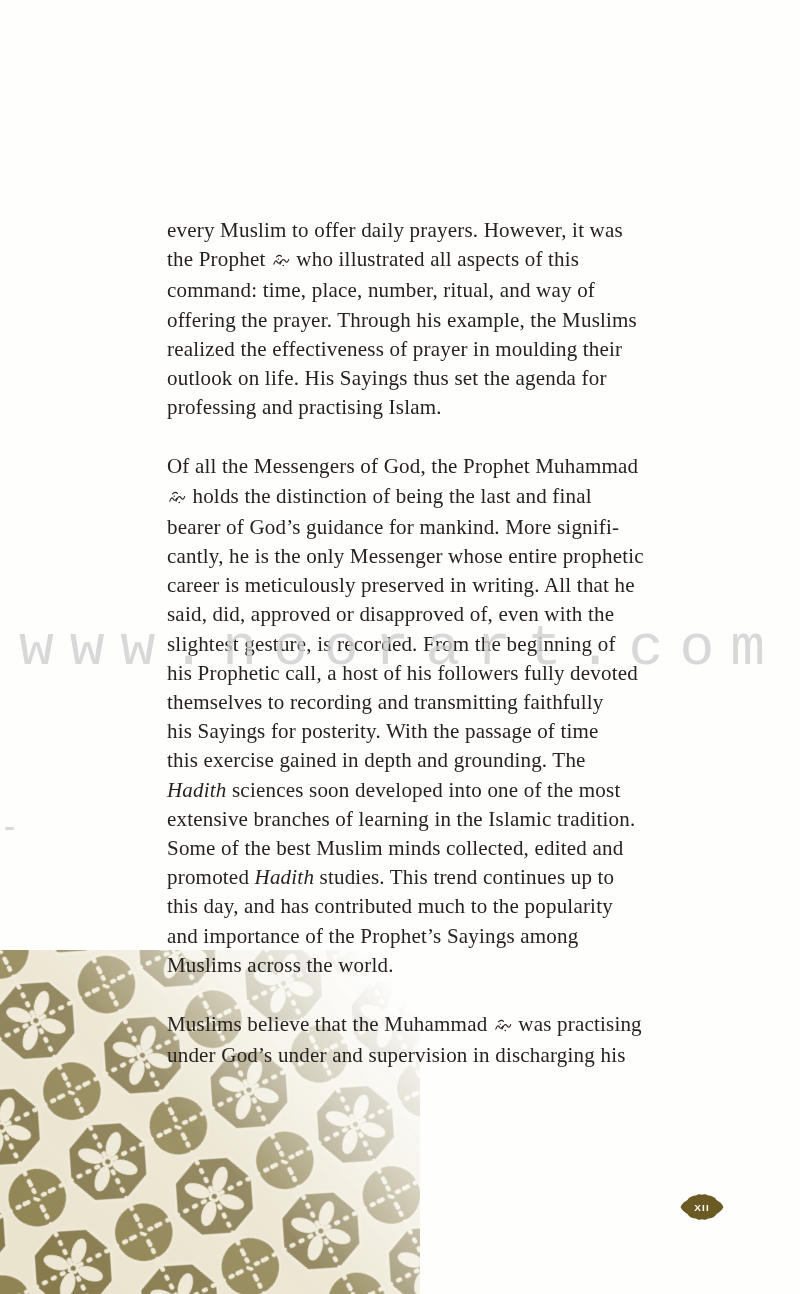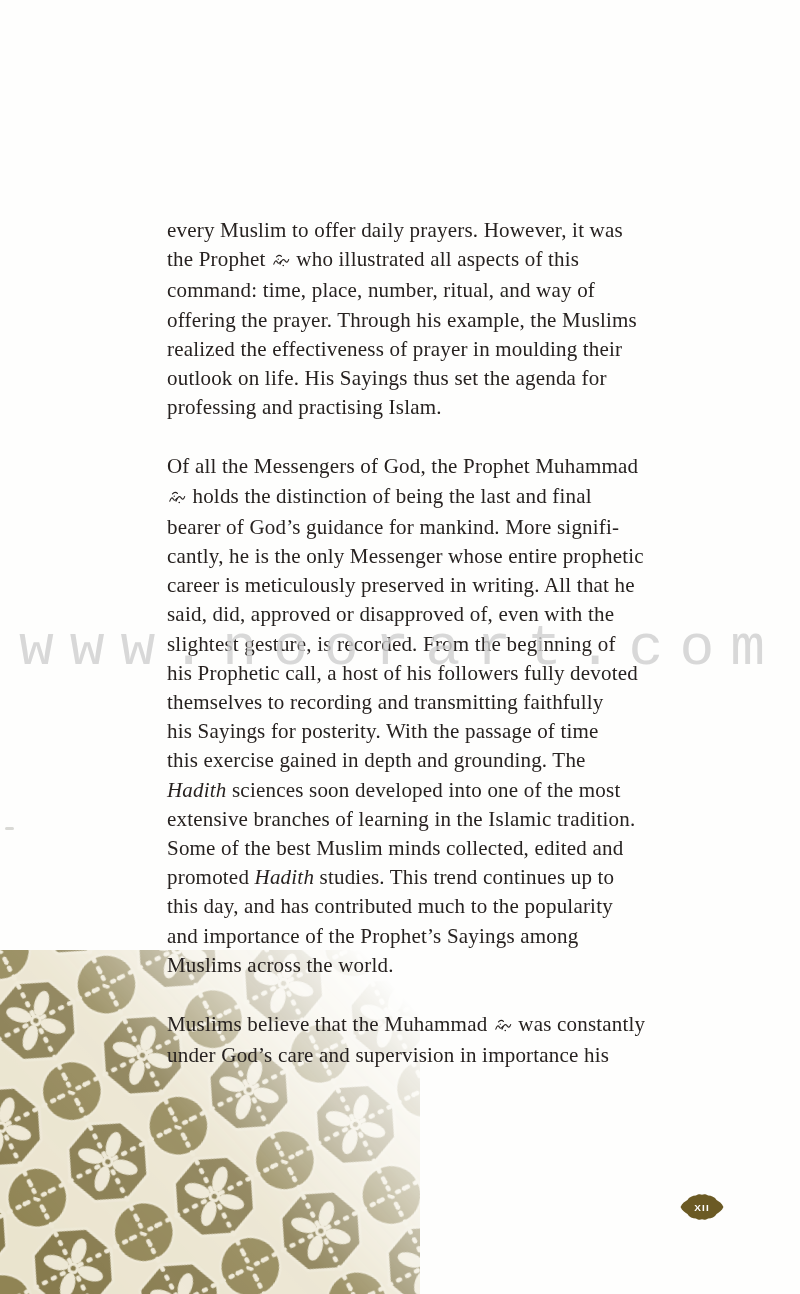--- a/index.html
+++ b/index.html
@@ -101,22 +101,22 @@
       </div>
       <div class="paragraph">
         <div class="line"><span>Muslims believe that the Muhammad </span><span class="honorific" title="ﷺ"><svg width="18" height="15" viewBox="0 0 20 16" aria-hidden="true">
               <g stroke="currentColor" fill="none" stroke-width="1.3" stroke-linecap="round">
                 <path d="M2 12 Q4 6 6 10 Q7.5 12.5 10 9"></path>
                 <path d="M9 12 Q12 4 15 9 Q17 11.5 18.5 7"></path>
                 <path d="M5 4 Q8 1 10.5 3.5"></path>
               </g>
               <circle cx="12.5" cy="13.5" r="0.9" fill="currentColor"></circle>
               <circle cx="7" cy="6.5" r="0.8" fill="currentColor"></circle>
-            </svg></span><span> was constantly</span></div>
-        <div class="line"><span>under God’s care and supervision in importance his</span></div>
+            </svg></span><span> was practising</span></div>
+        <div class="line"><span>under God’s under and supervision in discharging his</span></div>
       </div>
     </div>
 
   <div class="watermark">www.noorart.com</div>
 
   <svg class="corner-pattern" width="420" height="344" viewBox="0 0 420 344" aria-hidden="true">
     <defs>
       <pattern id="arabTile" width="112" height="112" patternUnits="userSpaceOnUse" patternTransform="rotate(18)">
         <rect width="112" height="112" class="pat-bg"></rect>
         <circle cx="0" cy="0" r="30" class="pat-corner"></circle>

